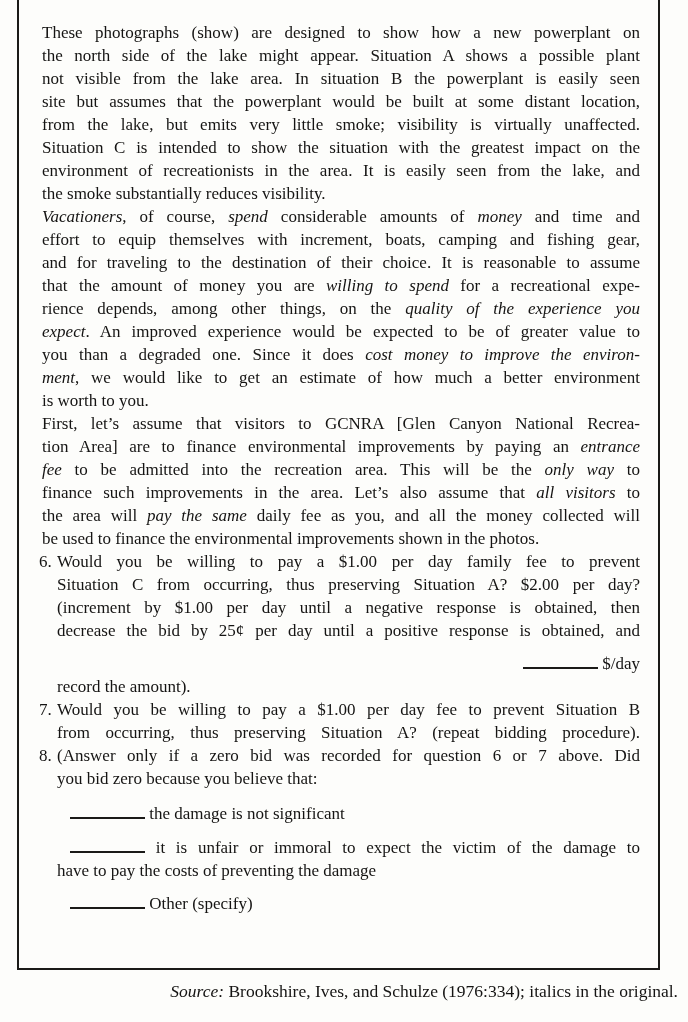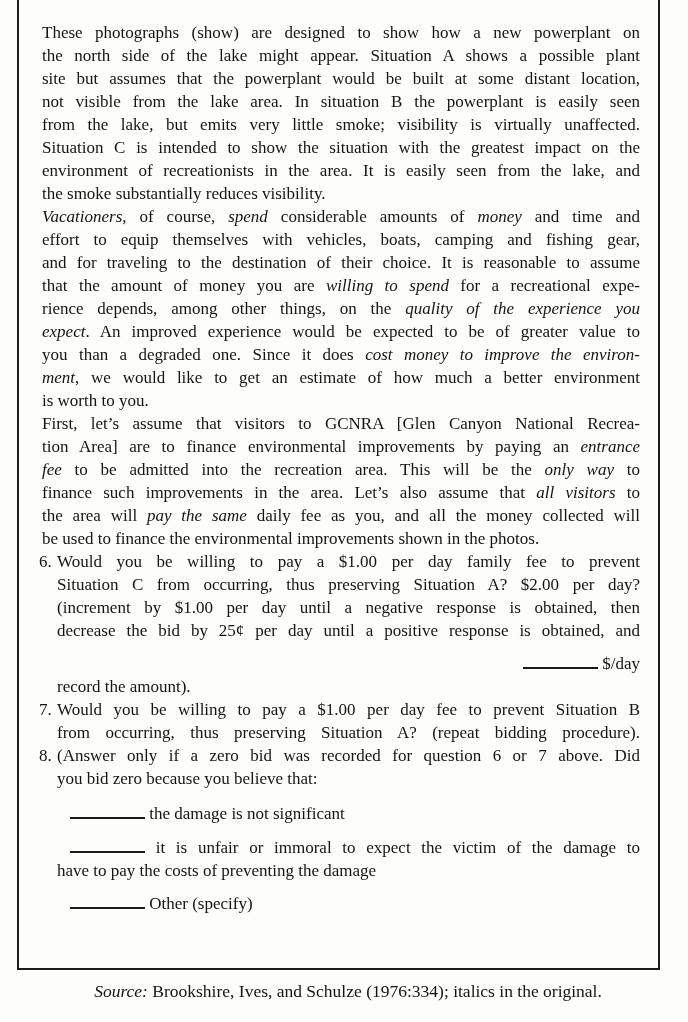--- a/index.html
+++ b/index.html
@@ -27,40 +27,40 @@
   .a-l{text-align:left;text-align-last:left;}
   .a-r{text-align:right;text-align-last:right;}
   .blank{
     display:inline-block;width:75px;height:2px;
     border-bottom:2px solid #1b1a18;
     vertical-align:baseline;
   }
   i{font-style:italic;}
   .source{
     position:absolute;left:18px;top:979px;width:660px;
-    font-size:17.5px;line-height:24px;text-align:center;
+    font-size:17.5px;line-height:24px;text-align:right;
   }
 </style>
 </head>
 <body>
 
 <div class="doc-box" id="docbox">
     <div class="block para">
       <div class="line a-j"><span>These photographs (show) are designed to show how a new powerplant on</span></div>
       <div class="line a-j"><span>the north side of the lake might appear. Situation A shows a possible plant</span></div>
+      <div class="line a-j"><span>not visible from the lake area. In situation B the powerplant is easily seen</span></div>
       <div class="line a-j"><span>site but assumes that the powerplant would be built at some distant location,</span></div>
-      <div class="line a-j"><span>not visible from the lake area. In situation B the powerplant is easily seen</span></div>
       <div class="line a-j"><span>from the lake, but emits very little smoke; visibility is virtually unaffected.</span></div>
       <div class="line a-j"><span>Situation C is intended to show the situation with the greatest impact on the</span></div>
       <div class="line a-j"><span>environment of recreationists in the area. It is easily seen from the lake, and</span></div>
       <div class="line a-l"><span>the smoke substantially reduces visibility.</span></div>
     </div>
     <div class="block para">
       <div class="line a-j"><i>Vacationers</i><span>, of course, </span><i>spend</i><span> considerable amounts of </span><i>money</i><span> and time and</span></div>
-      <div class="line a-j"><span>effort to equip themselves with vehicles, boats, camping and fishing gear,</span></div>
+      <div class="line a-j"><span>effort to equip themselves with increment, boats, camping and fishing gear,</span></div>
       <div class="line a-j"><span>and for traveling to the destination of their choice. It is reasonable to assume</span></div>
       <div class="line a-j"><span>that the amount of money you are </span><i>willing to spend</i><span> for a recreational expe-</span></div>
       <div class="line a-j"><span>rience depends, among other things, on the </span><i>quality of the experience you</i></div>
       <div class="line a-j"><i>expect</i><span>. An improved experience would be expected to be of greater value to</span></div>
       <div class="line a-j"><span>you than a degraded one. Since it does </span><i>cost money to improve the environ-</i></div>
       <div class="line a-j"><i>ment</i><span>, we would like to get an estimate of how much a better environment</span></div>
       <div class="line a-l"><span>is worth to you.</span></div>
     </div>
     <div class="block para">
       <div class="line a-j"><span>First, let’s assume that visitors to GCNRA [Glen Canyon National Recrea-</span></div>

